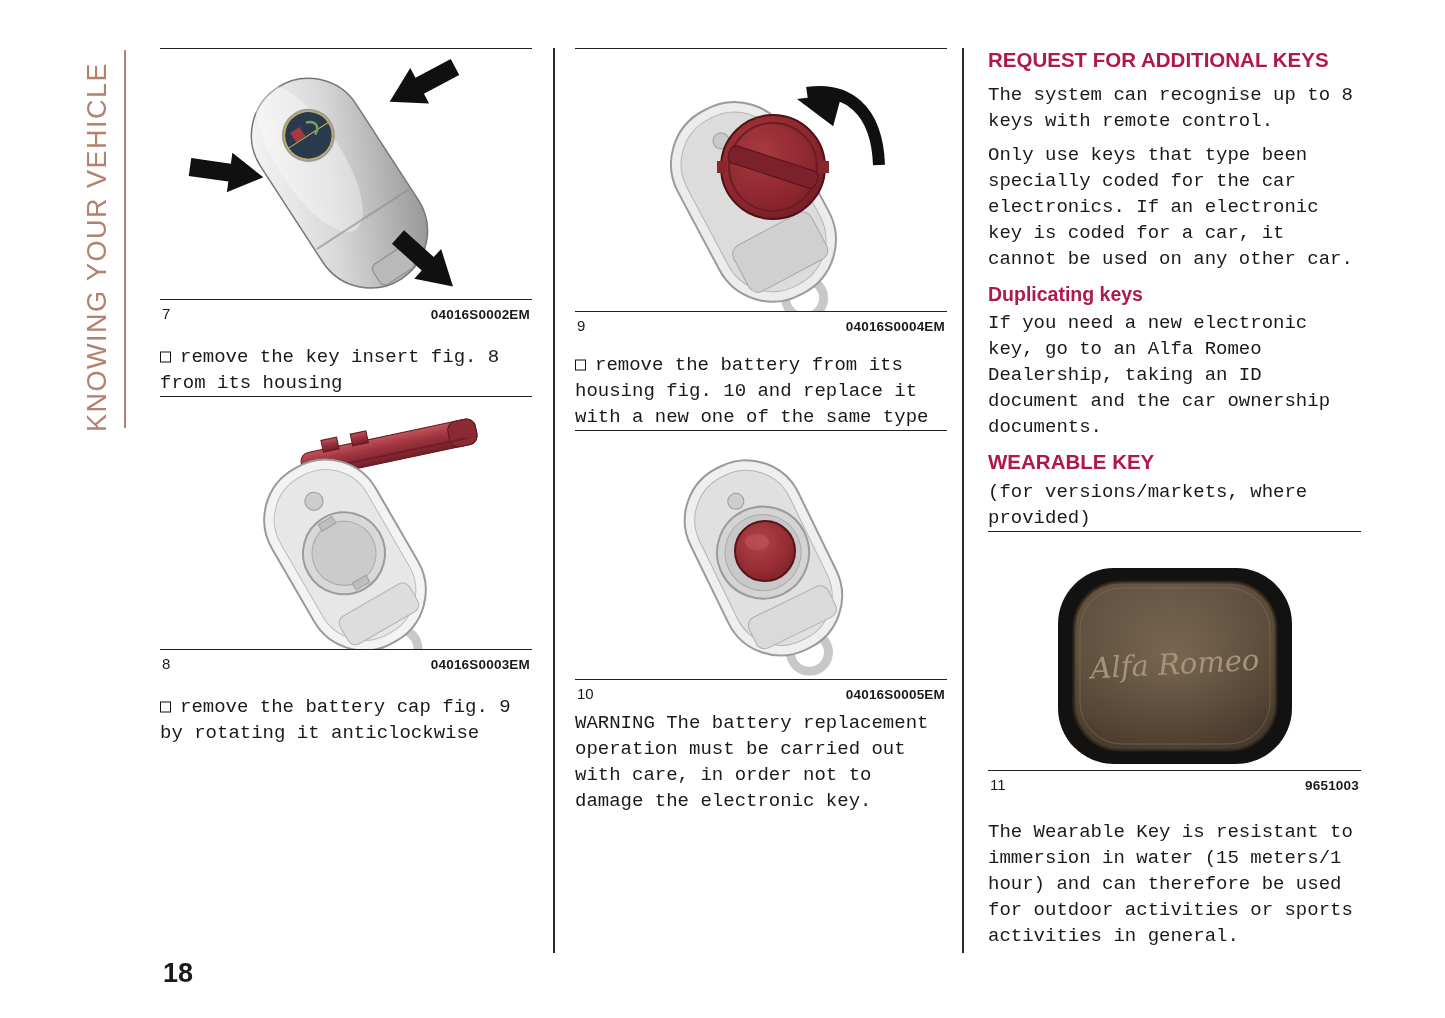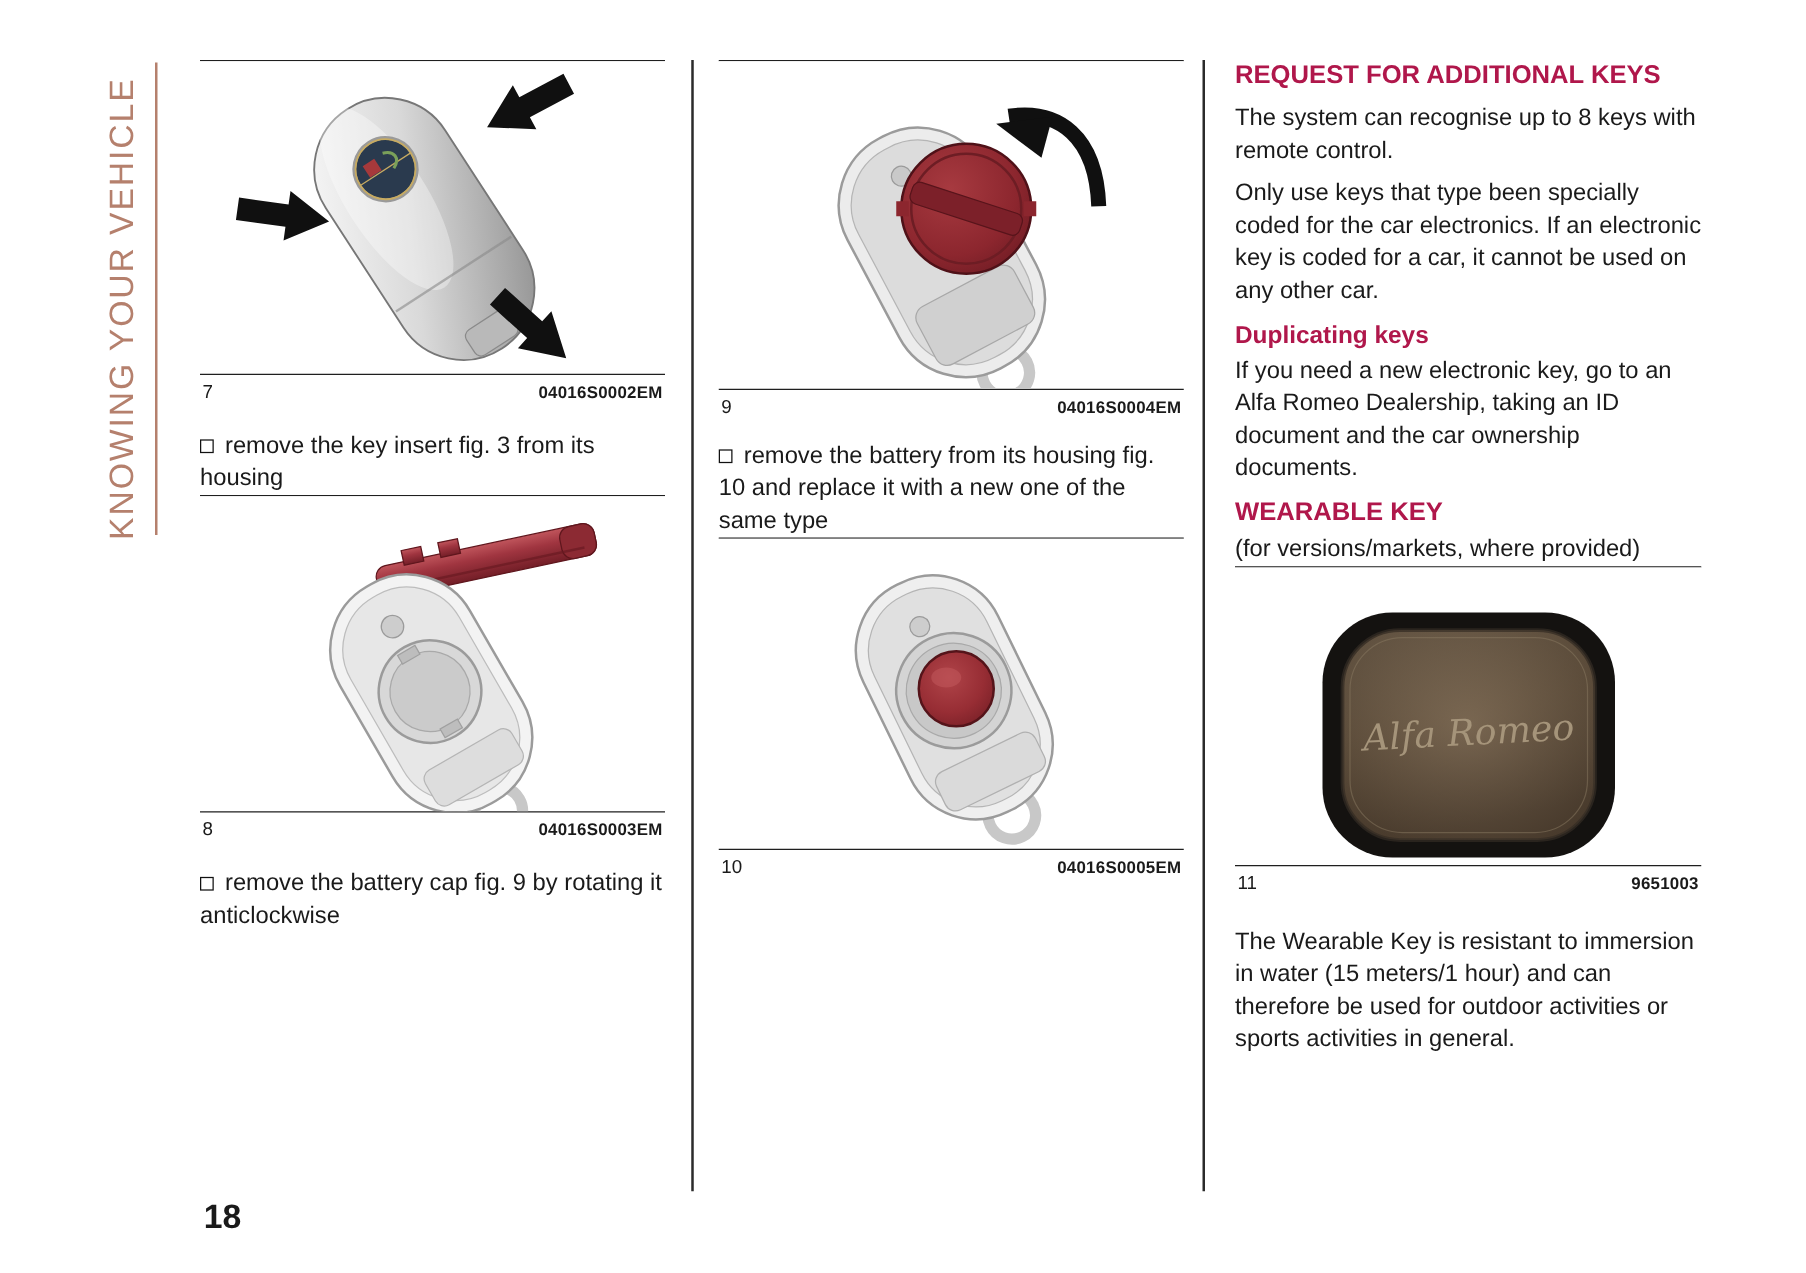--- a/index.html
+++ b/index.html
@@ -45,21 +45,21 @@
     display:flex; justify-content:space-between; align-items:baseline;
     border-top:1.5px solid #1f1f1f; padding:5px 2px 0 2px;
   }
   .fig-num { font-size:15px; }
   .fig-code { font-size:13.5px; font-weight:700; letter-spacing:0.2px; }
 
   .h250 { height:250px; } .h252 { height:252px; } .h262 { height:262px; }
   .h248 { height:248px; } .h238 { height:238px; }
 
   
-  p { font-size:19px; line-height:26px; }
+  p { font-size:19px; line-height:26px;font-family:Liberation Mono, monospace; }
   .item .bullet {
     display:inline-block; width:11px; height:11px;
     border:1.5px solid #111; margin-right:9px;
     transform:translateY(0.5px);
   }
   h1.accent, h2.accent {
     font-size:20.5px; line-height:24px; font-weight:700;
     color:var(--accent, #b0174b);
   }
   h3.accent {
@@ -118,21 +118,21 @@
           <use href="#arr7" fill="#101010" transform="translate(30,118) rotate(8)"></use>
           <use href="#arr7" fill="#101010" transform="translate(238,188) rotate(42)"></use>
         </svg>
       </div>
       <figcaption class="fig-cap">
         <span class="fig-num">7</span>
         <span class="fig-code">04016S0002EM</span>
       </figcaption>
     </figure>
 
-    <p class="item mt22"><span class="bullet"></span><span>remove the key insert fig. 3 from its housing</span></p>
+    <p class="item mt22"><span class="bullet"></span><span>remove the key insert fig. 8 from its housing</span></p>
 
     <figure class="fig mt8">
       <div class="fig-art h252">
         <svg viewBox="0 0 372 252">
           <defs>
             <linearGradient id="gr8" x1="0" y1="0" x2="0" y2="1">
               <stop offset="0" stop-color="#c0555c"></stop>
               <stop offset="0.4" stop-color="#a03540"></stop>
               <stop offset="1" stop-color="#731e27"></stop>
             </linearGradient>
@@ -231,20 +231,21 @@
             <ellipse cx="182" cy="111" rx="12" ry="8" fill="#c4595e" opacity="0.5"></ellipse>
           </g>
         </svg>
       </div>
       <figcaption class="fig-cap">
         <span class="fig-num">10</span>
         <span class="fig-code">04016S0005EM</span>
       </figcaption>
     </figure>
 
+    <p class="mt8">WARNING The battery replacement operation must be carried out with care, in order not to damage the electronic key.</p>
 
   </section>
 
   <section class="col col3">
 
     <h1 class="accent">REQUEST FOR ADDITIONAL KEYS</h1>
     <p class="mt10">The system can recognise up to 8 keys with remote control.</p>
     <p class="mt8">Only use keys that type been specially coded for the car electronics. If an electronic key is coded for a car, it cannot be used on any other car.</p>
 
     <h3 class="accent mt10">Duplicating keys</h3>

